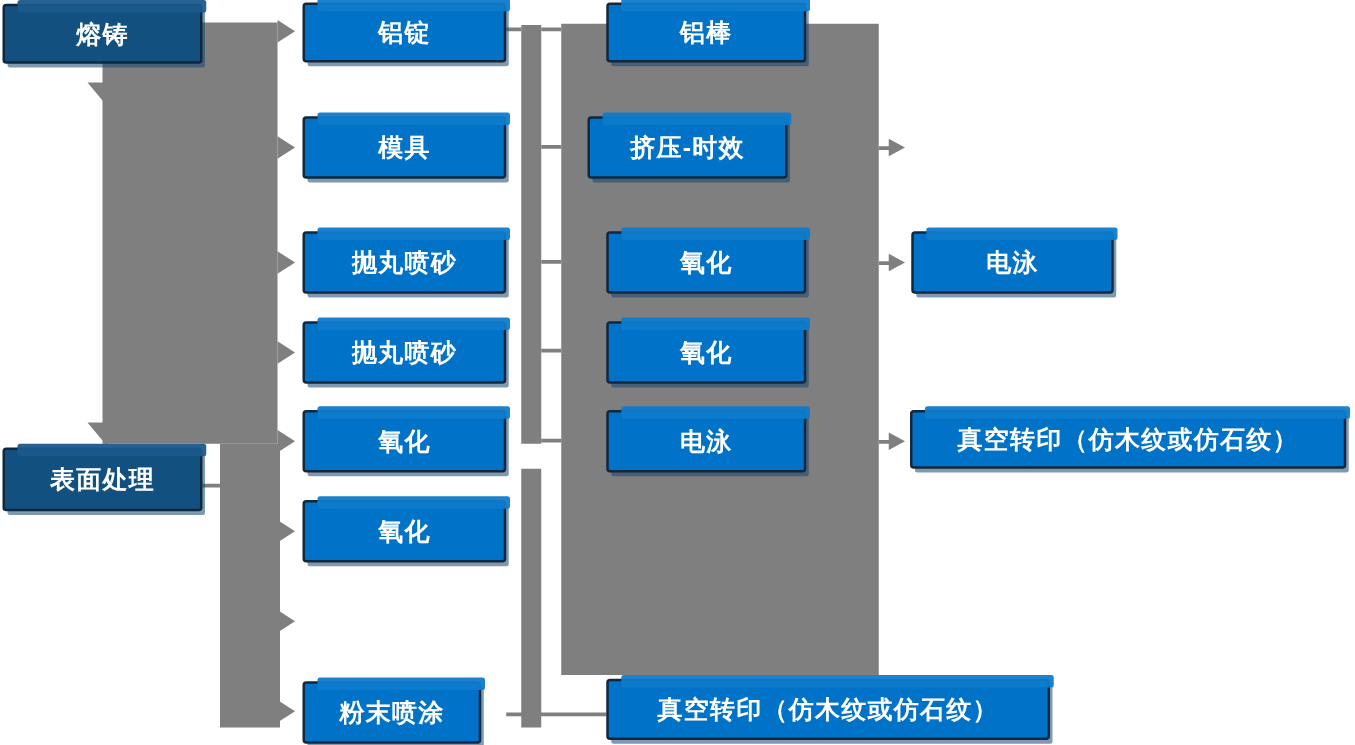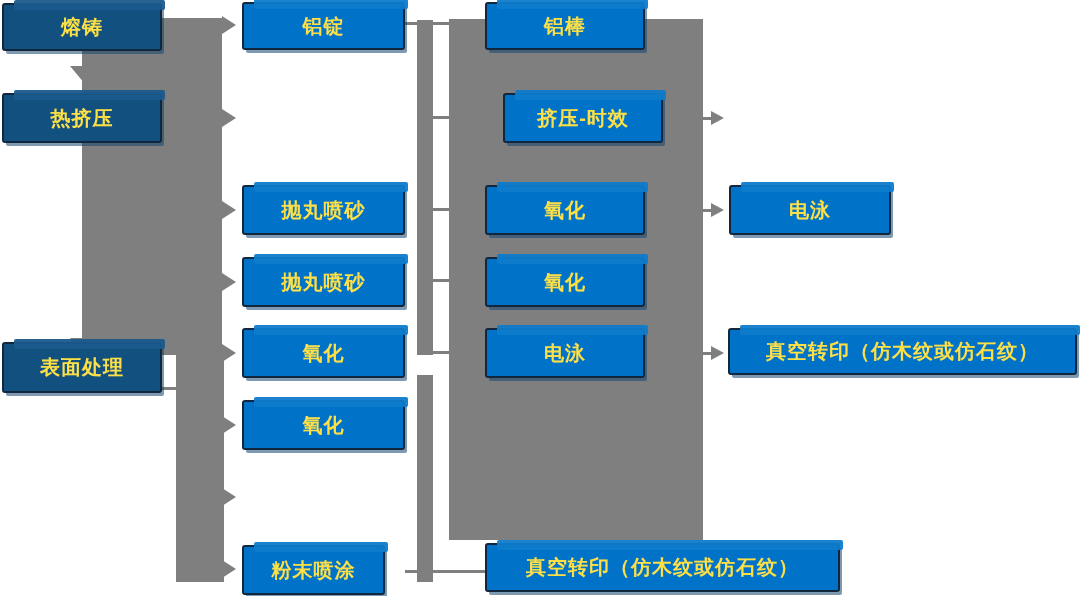--- a/index.html
+++ b/index.html
@@ -4,21 +4,21 @@
 <style>
   html,body { margin:0; padding:0; background:#ffffff; }
   #scene {
     position:relative; width:1084px; height:596px; overflow:hidden;
     background:#ffffff; font-family:"Liberation Sans", sans-serif;
   }
   
   .box {
     position:absolute; box-sizing:border-box;
     display:flex; align-items:center; justify-content:center;
-    color:#fde047; font-weight:bold; font-size:20px; letter-spacing:1px;
+    color:#ffffff; font-weight:bold; font-size:20px; letter-spacing:1px;
     border:2px solid #10273d; border-radius:3px;
     z-index:2; text-align:center; white-space:nowrap;
     box-shadow:3px 4px 0 -1px rgba(21,69,111,0.55);
   }
   .bright { background:#0072c8; }
   .dark   { background:#12517f; }
   
   .box::before {
     content:""; position:absolute; z-index:-1;
     top:-5px; left:10px; right:-5px; height:10px; border-radius:2px;
@@ -71,32 +71,32 @@
   <div class="c" style="left:449px; top:19px; width:254px; height:521px;"></div>
 
   <div class="c" style="left:703px; top:117px; width:9px; height:3px;"></div>
   <div class="arr-r-sm" style="left:711px; top:111px;"></div>
   <div class="c" style="left:703px; top:209px; width:9px; height:3px;"></div>
   <div class="arr-r-sm" style="left:711px; top:203px;"></div>
   <div class="c" style="left:703px; top:352px; width:9px; height:3px;"></div>
   <div class="arr-r-sm" style="left:711px; top:346px;"></div>
 
   <div class="box dark" style="left:2px; top:3px; width:160px; height:48px;">熔铸</div>
-  <div class="box dark" style="left:2px; top:93px; width:160px; height:50px;">热挤压</div>
-  <div class="box dark" style="left:2px; top:342px; width:160px; height:51px;">表面处理</div>
+  <div class="box dark" style="left:2px; top:358px; width:160px; height:51px;">表面处理</div>
 
   <div class="box bright" style="left:242px; top:2px; width:163px; height:48px;text-align:right;">铝锭</div>
+  <div class="box bright" style="left:242px; top:93px; width:163px; height:50px;">模具</div>
   <div class="box bright" style="left:242px; top:185px; width:163px; height:50px;">抛丸喷砂</div>
   <div class="box bright" style="left:242px; top:257px; width:163px; height:50px;">抛丸喷砂</div>
   <div class="box bright" style="left:242px; top:328px; width:163px; height:50px;">氧化</div>
   <div class="box bright" style="left:242px; top:400px; width:163px; height:50px;">氧化</div>
   <div class="box bright" style="left:242px; top:545px; width:143px; height:50px;">粉末喷涂</div>
 
   <div class="box bright" style="left:485px; top:2px; width:160px; height:48px;">铝棒</div>
-  <div class="box bright" style="left:503px; top:93px; width:160px; height:50px;">挤压-时效</div>
+  <div class="box bright" style="left:470px; top:93px; width:160px; height:50px;">挤压-时效</div>
   <div class="box bright" style="left:485px; top:185px; width:160px; height:50px;">氧化</div>
   <div class="box bright" style="left:485px; top:257px; width:160px; height:50px;">氧化</div>
   <div class="box bright" style="left:485px; top:328px; width:160px; height:50px;">电泳</div>
   <div class="box bright" style="left:485px; top:543px; width:355px; height:49px;">真空转印（仿木纹或仿石纹）</div>
 
   <div class="box bright" style="left:729px; top:185px; width:162px; height:50px;">电泳</div>
   <div class="box bright" style="left:728px; top:328px; width:349px; height:47px;">真空转印（仿木纹或仿石纹）</div>
 
 </div>
 

